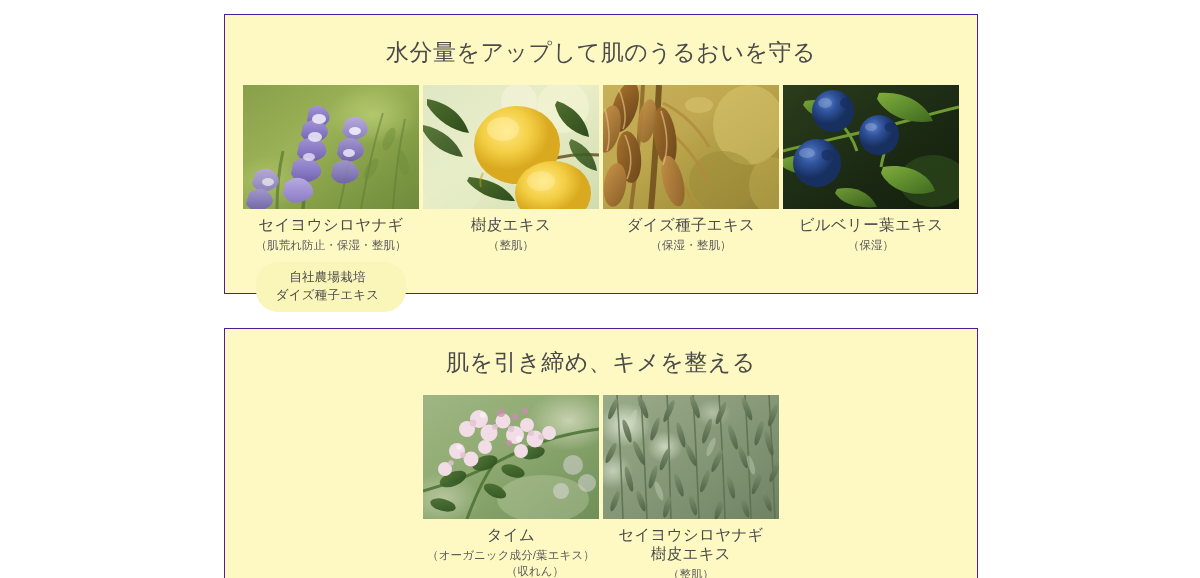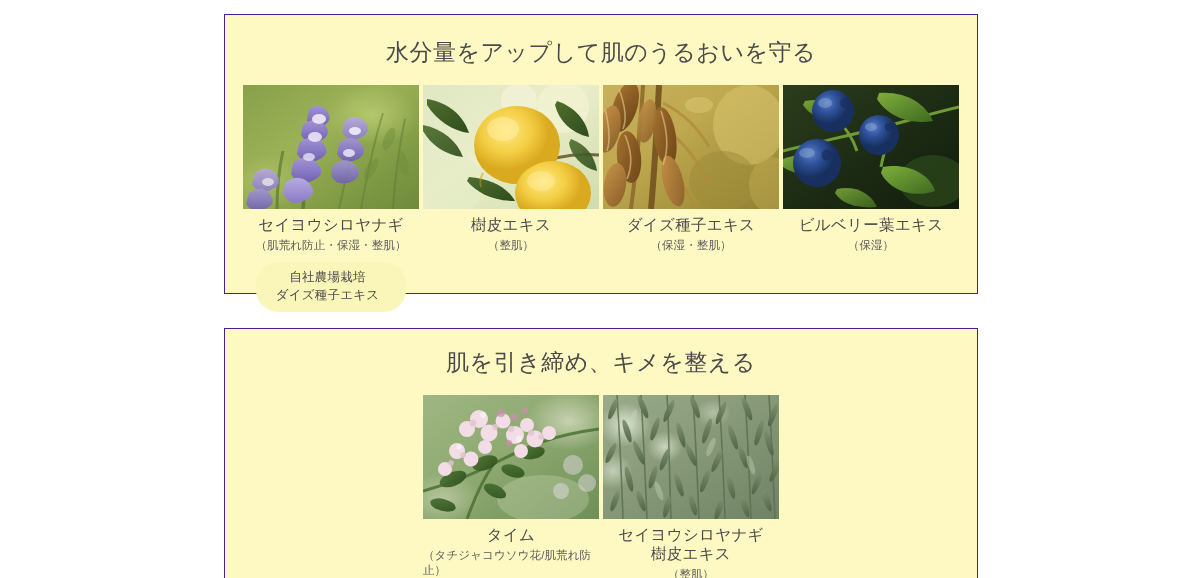--- a/index.html
+++ b/index.html
@@ -416,21 +416,21 @@
             </g>
           </g>
           <g fill="#e9e2ee" opacity="0.45">
             <circle cx="150" cy="70" r="10"></circle>
             <circle cx="164" cy="88" r="9"></circle>
             <circle cx="138" cy="96" r="8"></circle>
           </g>
         </svg>
       </div>
       <div class="ing-name">タイム</div>
-      <div class="ing-sub">（タチジャコウソウ花/肌荒れ防止）</div>
+      <div class="ing-sub">（オーガニック成分/葉エキス）</div>
       <div class="ing-sub2">（収れん）</div>
     </div>
 
     <div class="card">
       <div class="thumb">
         <svg viewBox="0 0 176 124" preserveAspectRatio="none" aria-hidden="true">
           <defs>
             <linearGradient id="wl-bg" x1="0" y1="0" x2="1" y2="1">
               <stop offset="0%" stop-color="#9aab8a"></stop>
               <stop offset="40%" stop-color="#8a9c7b"></stop>

